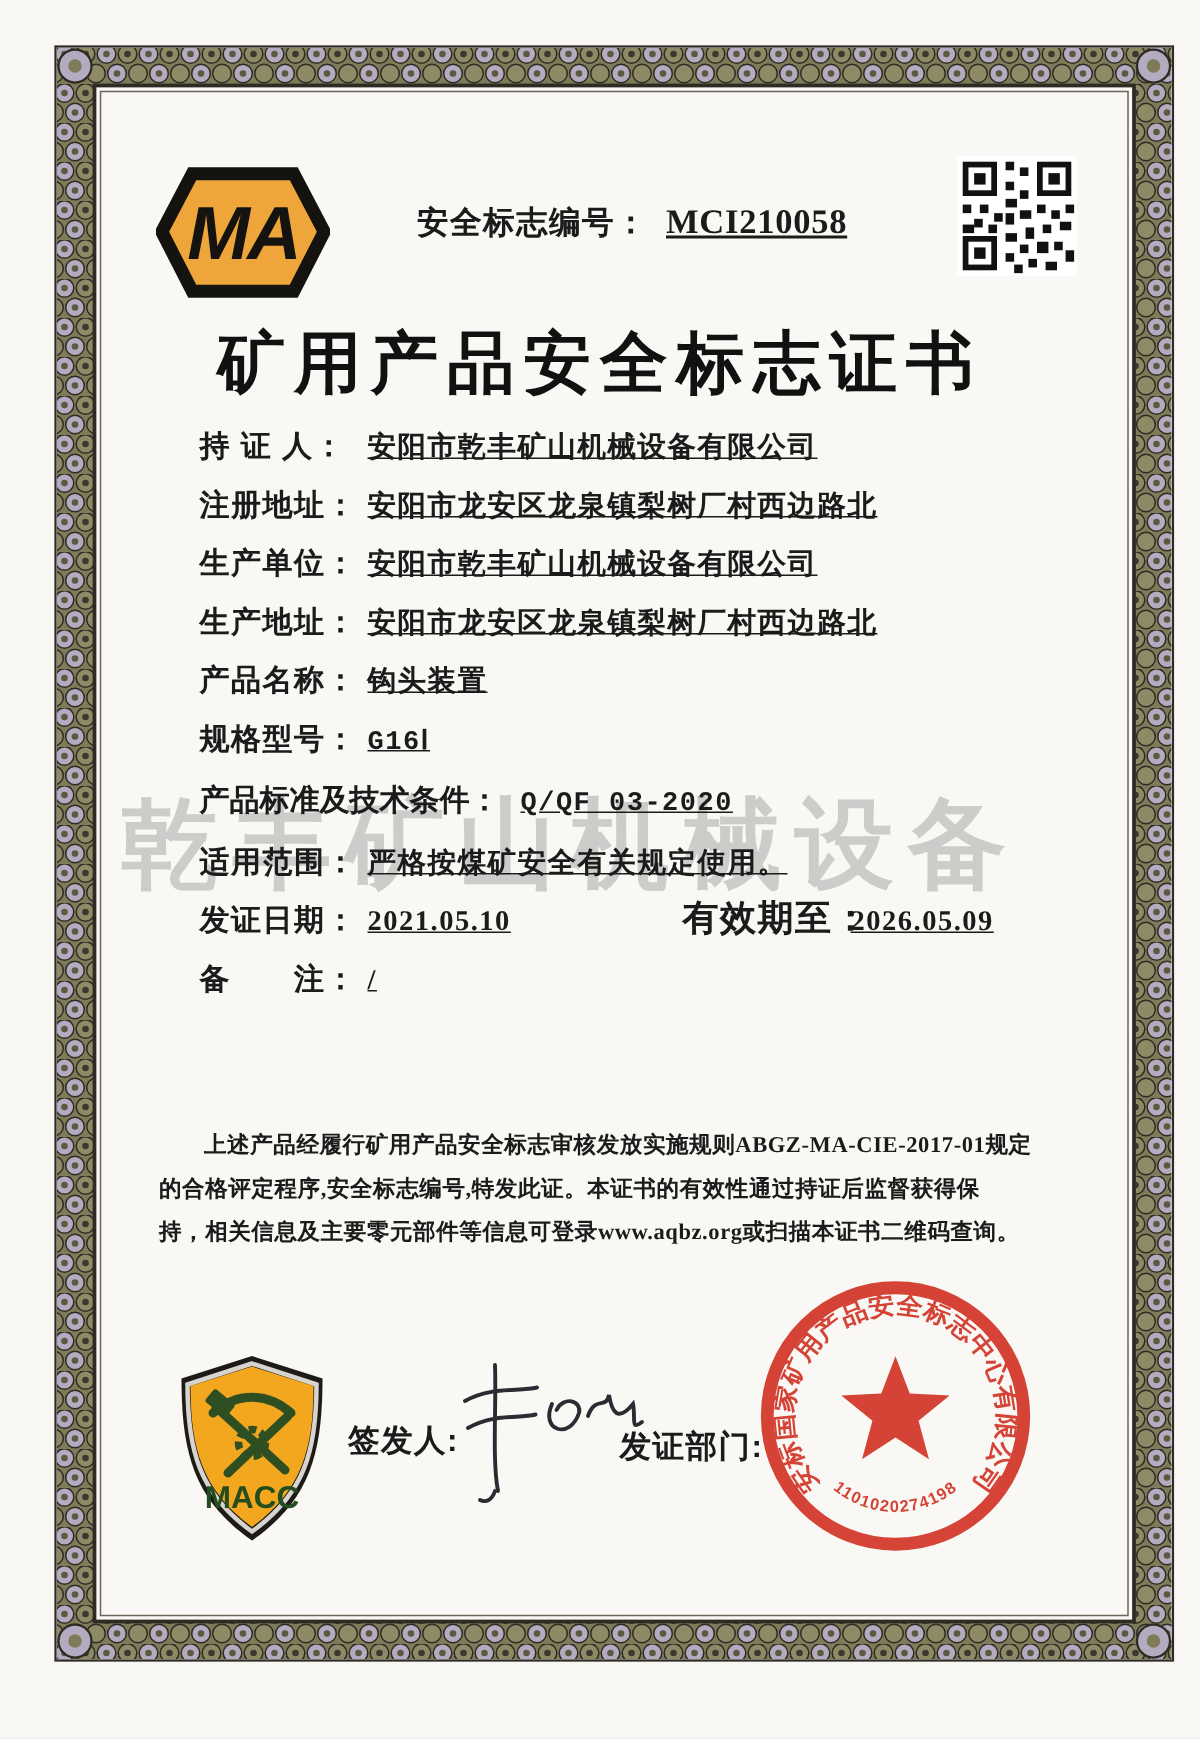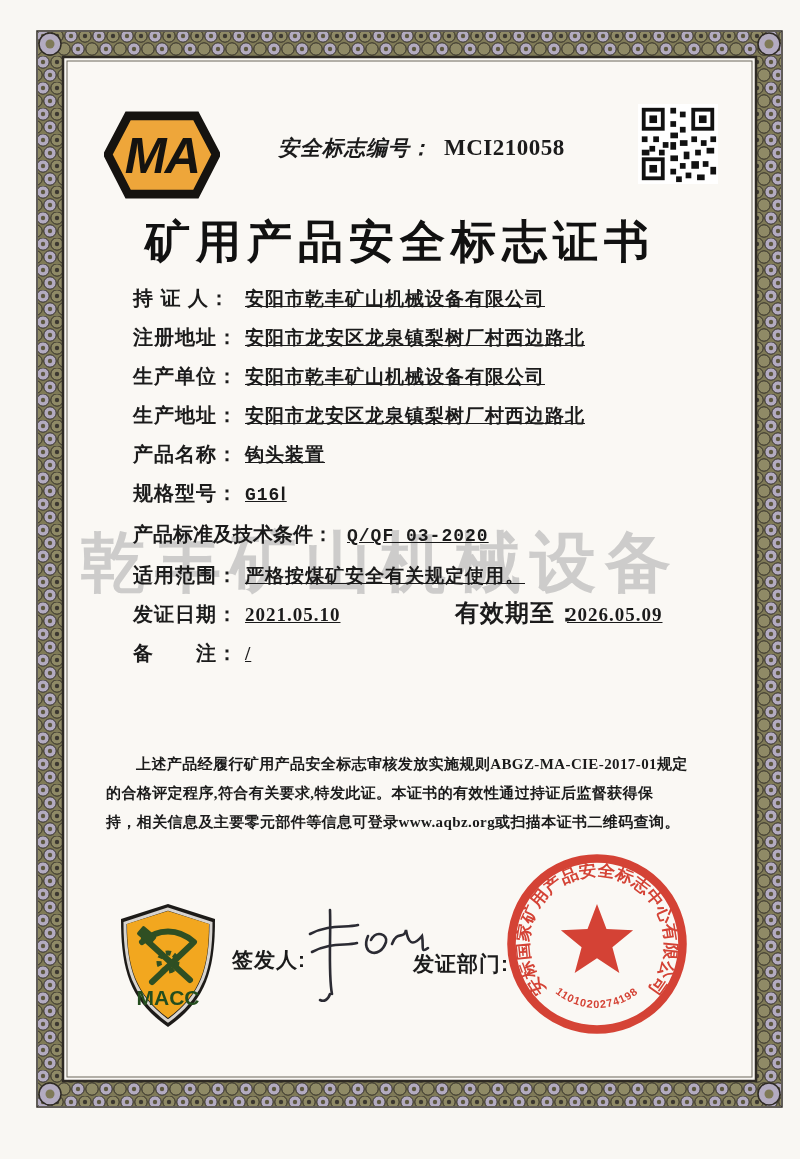--- a/index.html
+++ b/index.html
@@ -11,22 +11,22 @@
   
   .artifact{position:absolute; border:2px solid rgba(190,150,150,.14); border-radius:3px; pointer-events:none;}
   .artifact.g{border-color:rgba(160,160,175,.12);}
 
   .frame-svg{position:absolute; left:36px; top:30px; z-index:0;}
 
   .content{position:absolute; left:0; top:0; width:800px; height:1159px; z-index:2;}
 
   .ma-logo{position:absolute; left:104px; top:108px;}
   .cert-line{position:absolute; left:278px; top:134px; display:flex; align-items:baseline; white-space:nowrap;}
-  .cert-line .lbl{font-size:21px; font-weight:bold; letter-spacing:1px;font-style:italic;}
-  .cert-line .val{font-family:"Liberation Serif",serif; font-size:23px; font-weight:bold; margin-left:12px; letter-spacing:.5px;}
+  .cert-line .lbl{font-size:21px; font-weight:bold; letter-spacing:1px;}
+  .cert-line .val{font-family:"Liberation Serif",serif; font-size:23px; font-weight:bold; margin-left:12px; letter-spacing:.5px;text-decoration:underline;}
   .qr{position:absolute; left:638px; top:104px;}
 
   .doc-title{
     position:absolute; left:0; top:212px; width:800px; text-align:center;
     font-family:"Liberation Serif","DejaVu Serif",serif; font-weight:900;
     font-size:45px; letter-spacing:6px; color:#111;
   }
 
   .watermark{
     position:absolute; left:80px; top:518px; width:660px; z-index:1;
@@ -200,21 +200,21 @@
         <span class="val">2026.05.09</span>
       </div>
       <div class="row">
         <span class="lbl">备　　注：</span>
         <span class="val">/</span>
       </div>
     </div>
 
     <div class="footer-par">
       <div class="l1">上述产品经履行矿用产品安全标志审核发放实施规则ABGZ-MA-CIE-2017-01规定</div>
-      <div>的合格评定程序,符合有关要求,特发此证。本证书的有效性通过持证后监督获得保</div>
+      <div>的合格评定程序,安全标志编号,特发此证。本证书的有效性通过持证后监督获得保</div>
       <div>持，相关信息及主要零元部件等信息可登录www.aqbz.org或扫描本证书二维码查询。</div>
     </div>
 
     <svg class="macc" width="120" height="132" viewBox="0 0 120 132">
       <path d="M60 4 L13 19 C13 68 21 100 60 127 C99 100 107 68 107 19 Z" fill="#1d1b18"></path>
       <path d="M60 9 L17 23 C17 67 25 96 60 121 C95 96 103 67 103 23 Z" fill="none" stroke="#d7d4d0" stroke-width="3"></path>
       <path d="M60 11 L19 24 C19 66 27 94 60 118 C93 94 101 66 101 24 Z" fill="#f2a71f"></path>
       <g stroke="#2f4f23" stroke-width="6" stroke-linecap="round" fill="none">
         <path d="M36 38 L82 80"></path>
         <path d="M86 42 C70 28 50 28 34 42"></path>

